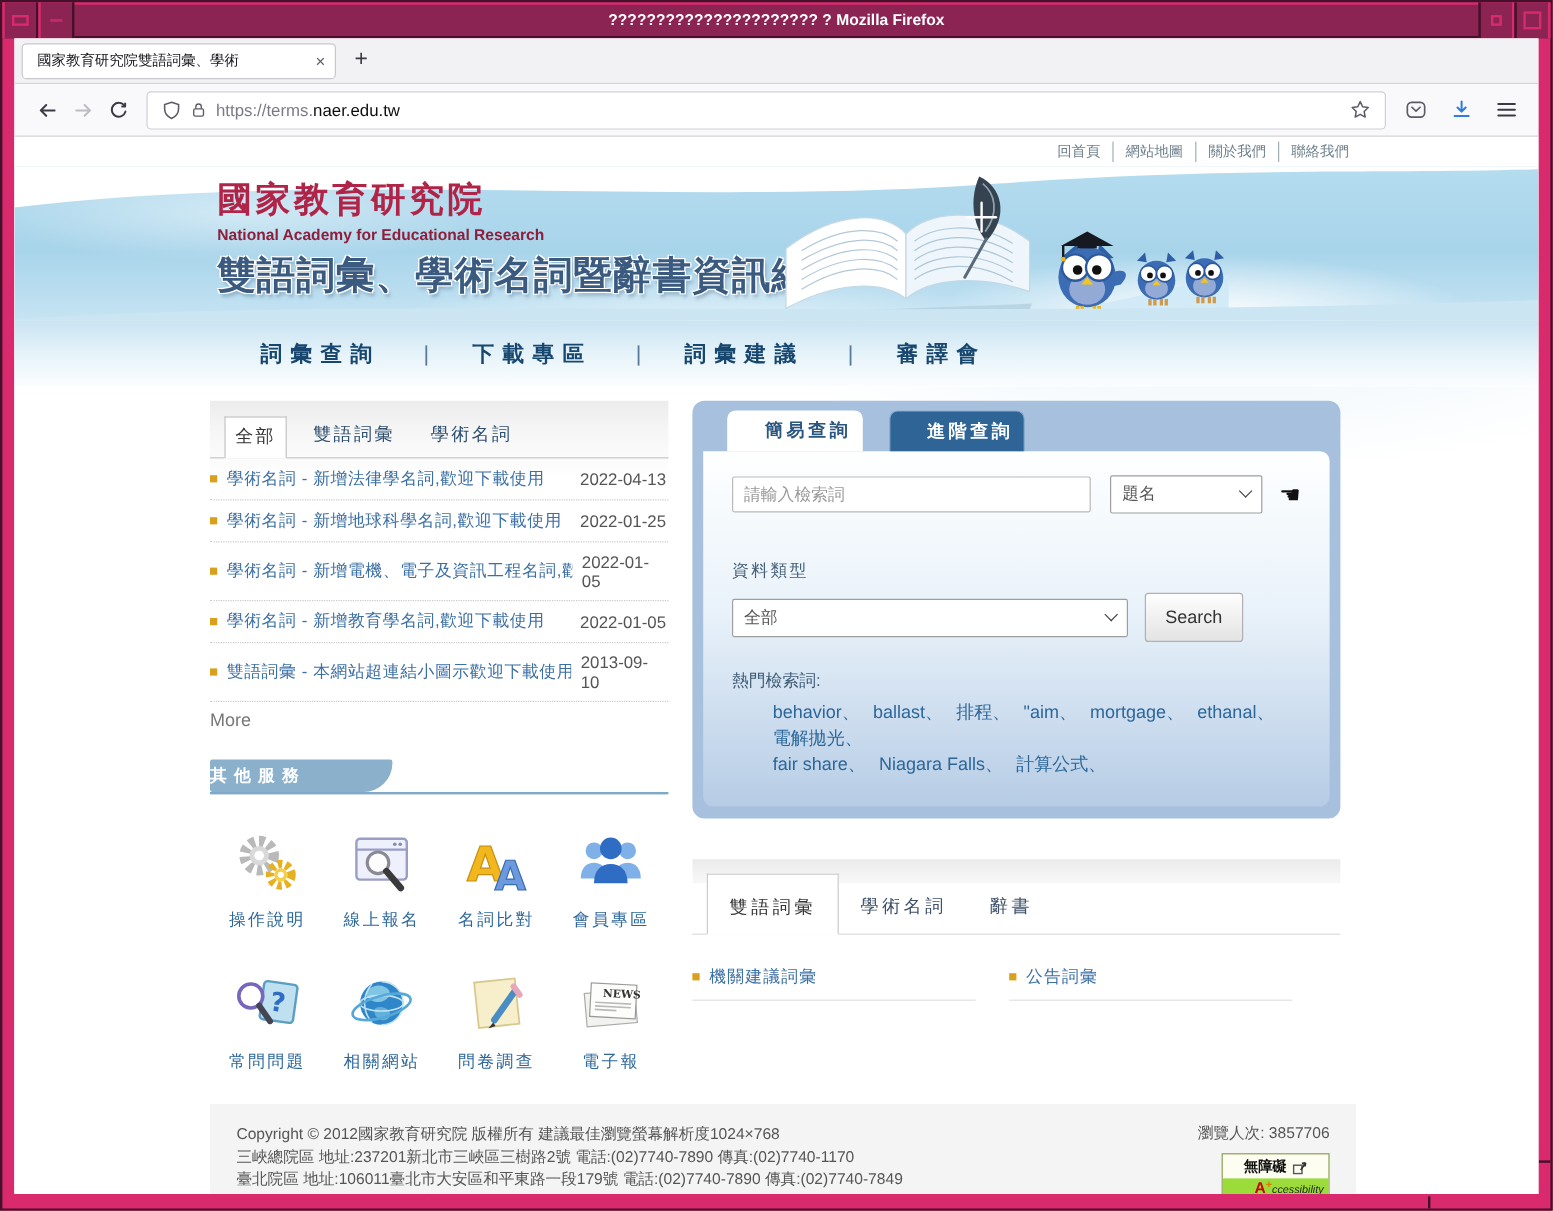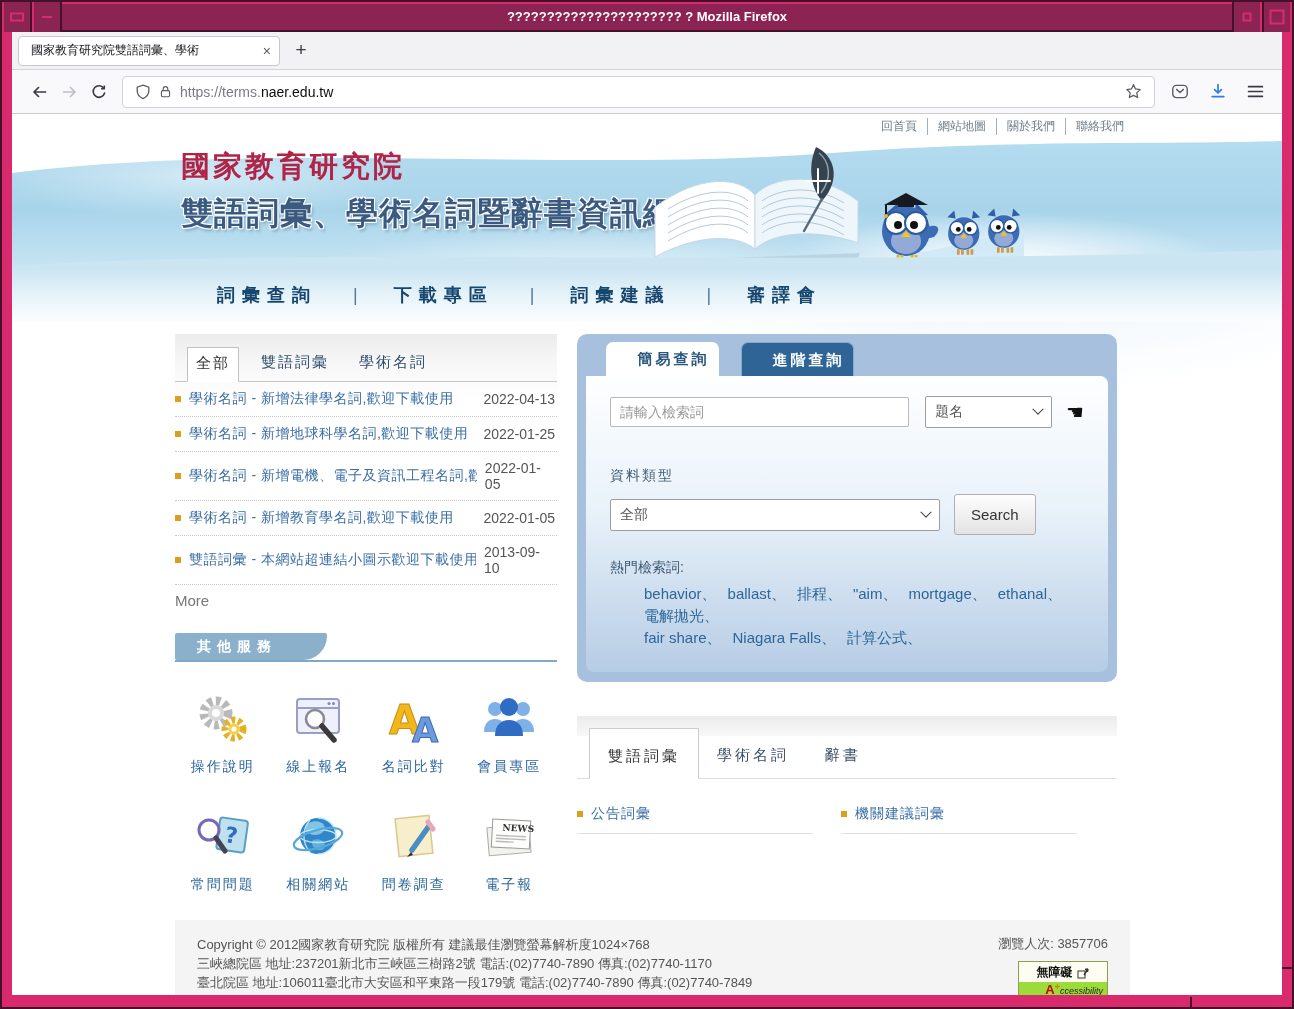--- a/index.html
+++ b/index.html
@@ -84,21 +84,21 @@
   .news-item { display:flex; align-items:center; padding:8px 2px 8px 0; border-bottom:1px dotted #c9c9c9; }
   .bullet { width:6px; height:6px; background:#d8a01d; margin-right:8px; flex:none; }
   .news-text { font-size:14px; color:#3b6fa5; letter-spacing:.5px; white-space:nowrap; overflow:hidden; }
   .news-date { margin-left:auto; font-size:14px; color:#555; padding-left:8px; }
   .more { font-size:15px; color:#777; margin-top:7px; }
 
   
   .services { margin-top:24px; }
   .svc-head { border-bottom:2px solid #7fa9c6; }
   .svc-banner { width:152px; height:27px; line-height:27px; background:#8ab0cc; color:#fff; font-size:14px;
-                font-weight:bold; letter-spacing:6px; padding-left:22px; border-radius:2px 2px 24px 2px; }
+                font-weight:bold; letter-spacing:6px; border-radius:2px 2px 24px 2px; }
   .svc-grid { display:grid; grid-template-columns:repeat(4,1fr); row-gap:30px; margin-top:26px; }
   .svc-item { text-align:center; }
   .svc-icon { height:58px; display:flex; align-items:flex-end; justify-content:center; }
   .svc-label { display:block; margin-top:12px; font-size:14px; color:#2d679c; letter-spacing:2px; }
 
   
   .searchpanel { background:#a6c0de; border-radius:10px; padding:8px 9px 10px; }
   .sp-tabs { display:flex; padding-left:20px; }
   .sp-tab { width:113px; height:34px; line-height:34px; text-align:center; font-size:15px; font-weight:bold;
             border-radius:7px 7px 0 0; letter-spacing:3px;padding-left:22px; }
@@ -236,20 +236,21 @@
           <span class="lnk">關於我們</span>
           <span class="lnk">聯絡我們</span>
       </div>
 
       <div class="hero">
         <svg class="hero-wave-top" viewBox="0 0 1270 40" preserveAspectRatio="none">
           <path d="M0,34 C260,2 560,34 820,14 C1010,0 1160,6 1270,2 L1270,0 L0,0 Z" fill="#ffffff"></path>
         </svg>
         <div class="logo">
           <div class="org-zh">國家教育研究院</div>
+          <div class="org-en">National Academy for Educational Research</div>
           <div class="site-title">雙語詞彙、學術名詞暨辭書資訊網</div>
         </div>
 
         <svg class="bookart" width="270" height="122" viewBox="0 0 270 122">
           <path d="M30 116 L240 108 L236 118 L34 124 Z" fill="#b9d4e4"></path>
           <path d="M35 62 C80 28 120 32 135 50 L135 104 C115 88 75 90 35 112 Z" fill="#ffffff" stroke="#c3d8e6" stroke-width="1"></path>
           <path d="M238 56 C196 24 152 32 135 50 L135 104 C155 86 198 84 238 98 Z" fill="#eef6fb" stroke="#c3d8e6" stroke-width="1"></path>
           <g stroke="#a4bfd2" stroke-width="1" opacity="0.85">
             <path d="M48 64 C84 42 114 44 128 56" fill="none"></path>
               <path d="M48 72 C84 50 114 52 128 64" fill="none"></path>
@@ -526,25 +527,25 @@
             <div class="browsecats">
               <div class="bc-strip"></div>
               <div class="bc-tabs">
                 <span class="bc-tab active">雙語詞彙</span>
                 <span class="bc-tab">學術名詞</span>
                 <span class="bc-tab">辭書</span>
               </div>
               <div class="bc-links">
                 <div class="bc-link">
                   <span class="bullet"></span>
-                  <span>公告詞彙</span>
+                  <span>機關建議詞彙</span>
                 </div>
                 <div class="bc-link">
                   <span class="bullet"></span>
-                  <span>機關建議詞彙</span>
+                  <span>公告詞彙</span>
                 </div>
               </div>
             </div>
           </div>
 
         </div>
 
         <div class="footer">
           <div class="ft-left">
             <div>Copyright © 2012國家教育研究院 版權所有 建議最佳瀏覽螢幕解析度1024×768</div>

